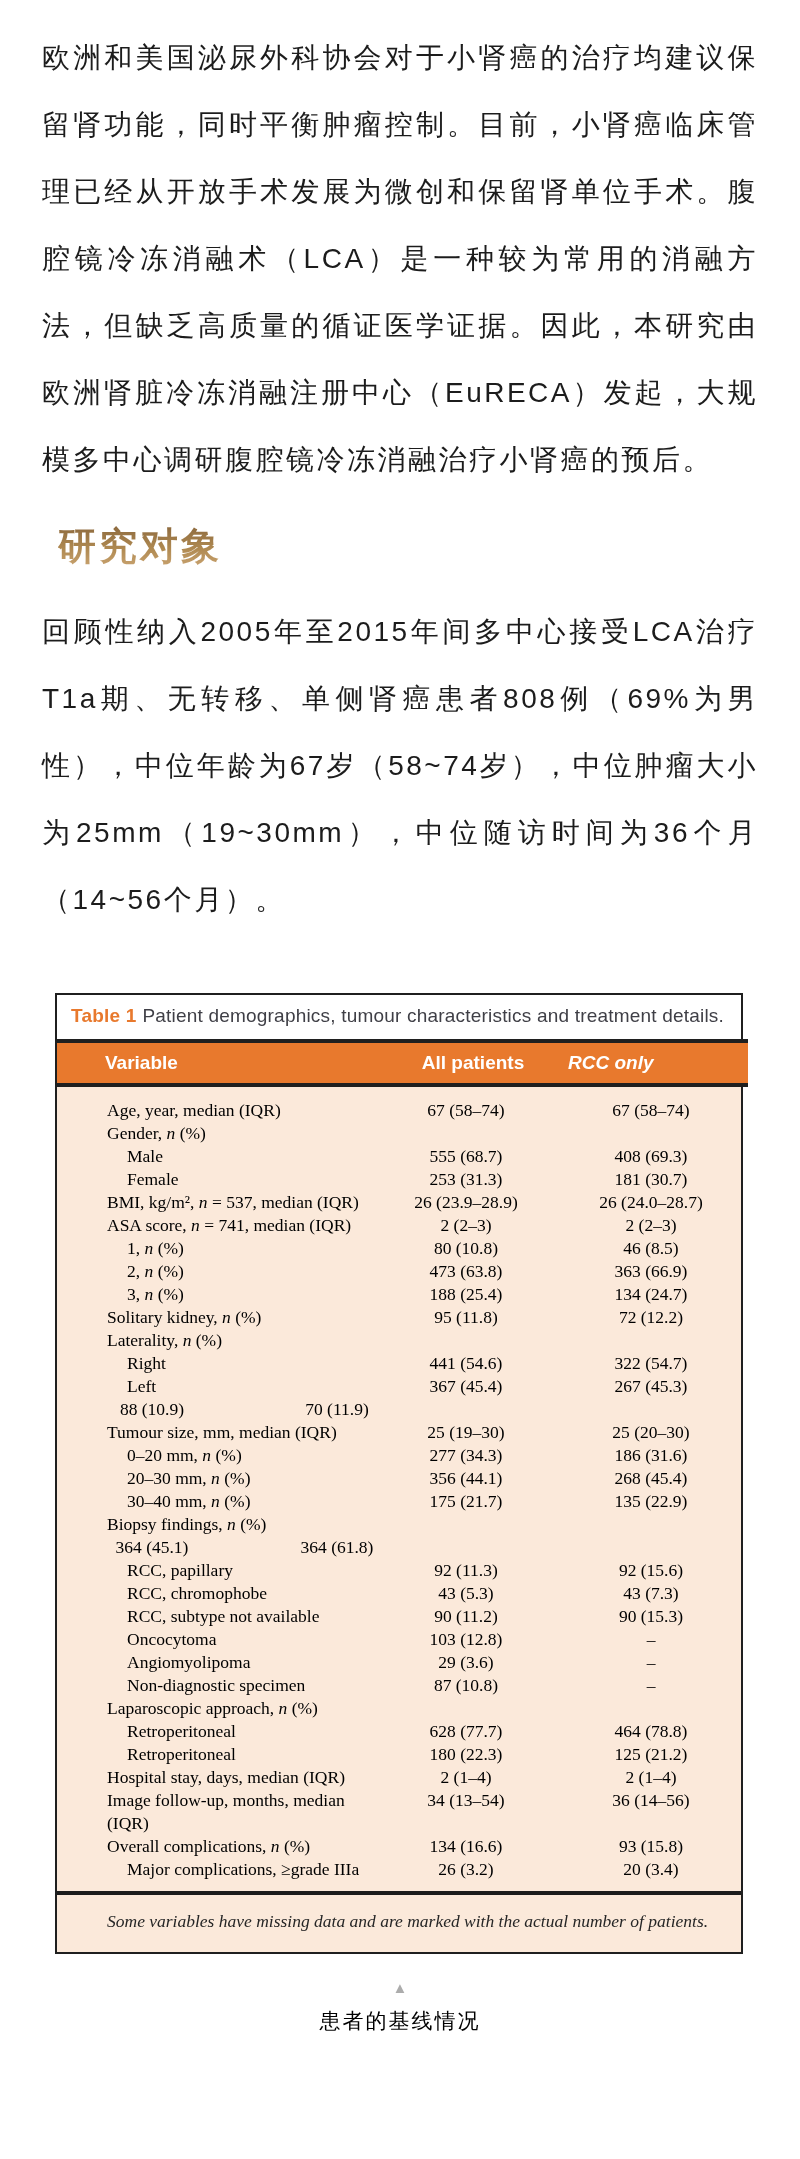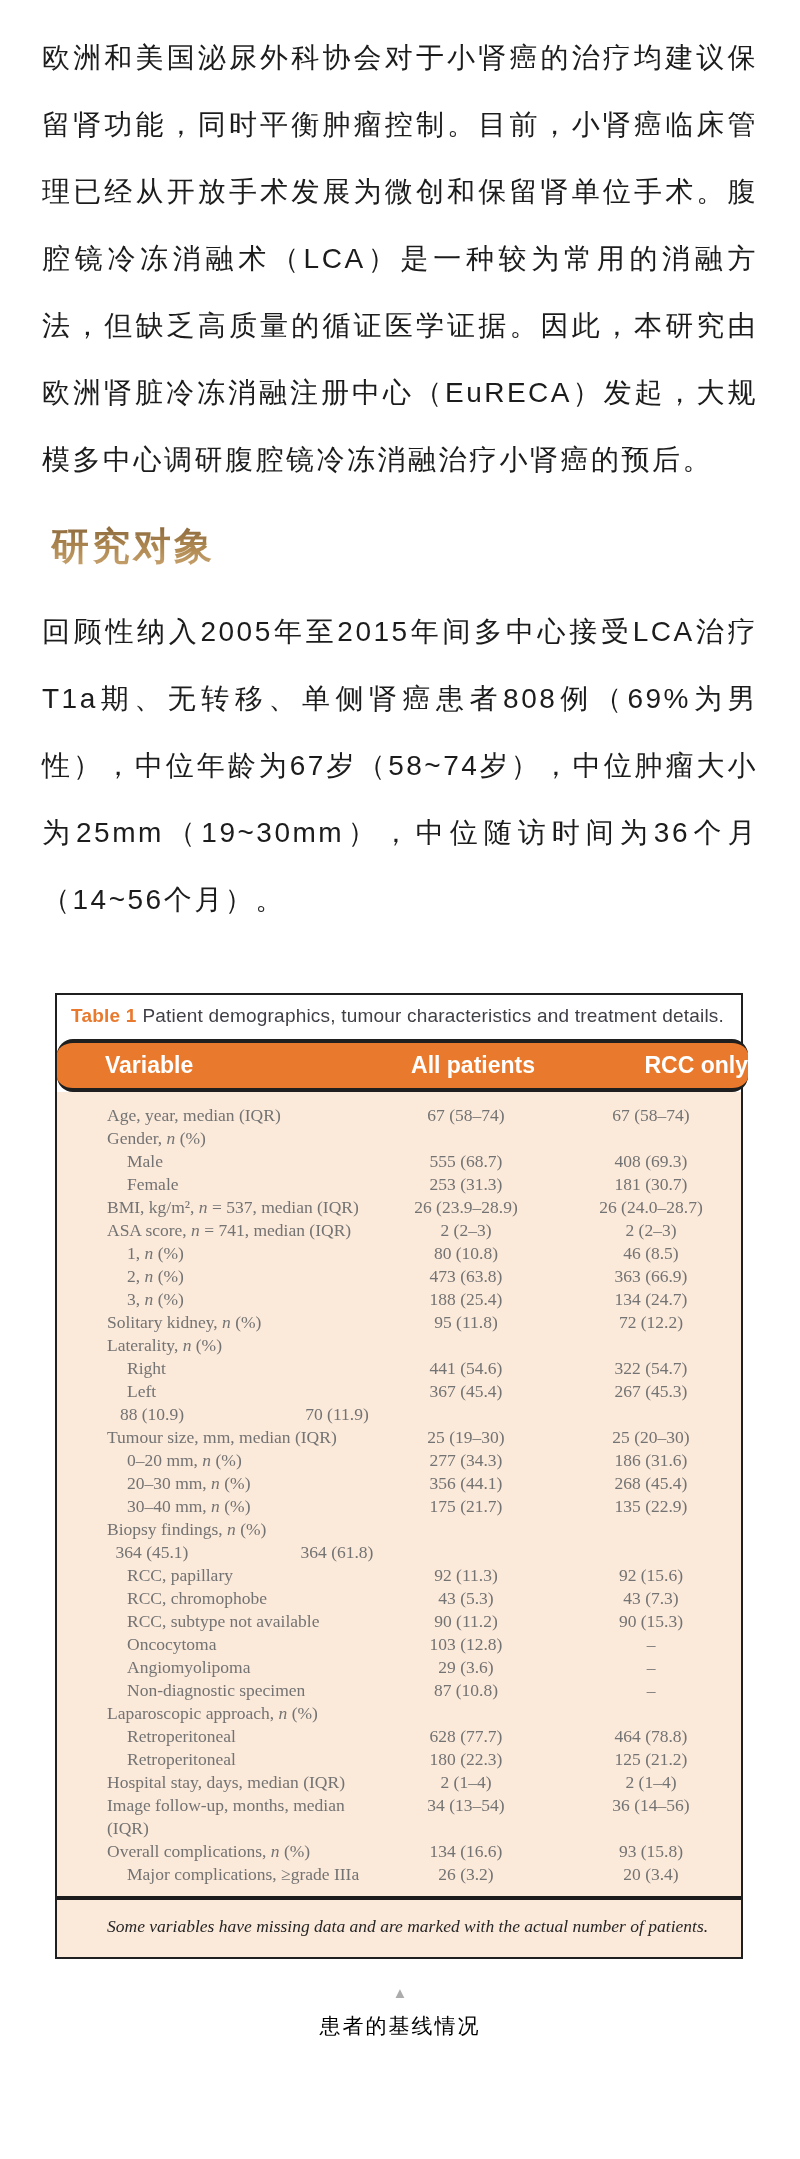--- a/index.html
+++ b/index.html
@@ -19,21 +19,21 @@
     line-height: 67px;
     letter-spacing: 2.5px;
     color: #1c1c1c;
     text-align: justify;
     text-justify: inter-ideograph;
     font-weight: 400;
   }
 
   
   .section-heading {
-    margin: 28px 0 0 9px;
+    margin: 28px 0 0 16px;
     font-family: "DejaVu Serif", "Liberation Serif", serif;
     font-size: 38px;
     font-weight: bold;
     letter-spacing: 3px;
     color: #a5824c;
     background: linear-gradient(180deg, #85633a 0%, #b08a52 55%, #cfa977 100%);
     -webkit-background-clip: text;
     background-clip: text;
     -webkit-text-fill-color: transparent;
     display: inline-block;
@@ -62,38 +62,37 @@
   }
   .thead {
     display: flex;
     align-items: center;
     background: #e8792d;
     border-top: 4px solid #1f1f1f;
     border-bottom: 4px solid #1f1f1f;
     margin-right: -7px;
     color: #ffffff;
     font-weight: bold;
-    font-size: 23px;
+    font-size: 19px;
     padding: 9px 0;
-    border-radius: 16px;
   }
   .th-var { flex: 1; padding-left: 48px; }
   .th-all { width: 190px; text-align: center; }
-  .th-rcc { width: 180px; text-align: right; }
+  .th-rcc { width: 180px; text-align: left; font-style: italic; }
 
   .tbody {
     background: #fbe9da;
     padding: 12px 0 10px 0;
   }
   .trow {
     display: flex;
     font-family: "Liberation Serif", "DejaVu Serif", serif;
     font-size: 17.5px;
     line-height: 23px;
-    color: #737373;
+    color: #000000;
   }
   .td-label { flex: 1; padding-left: 50px; }
   .trow.indent .td-label { padding-left: 70px; }
   .td-all { width: 190px; text-align: center; }
   .td-rcc { width: 180px; text-align: center; }
 
   .tdivider { border-top: 4px solid #1c1c1c; }
   .tfoot {
     background: #fbe9da;
     padding: 13px 21px 18px 50px;

